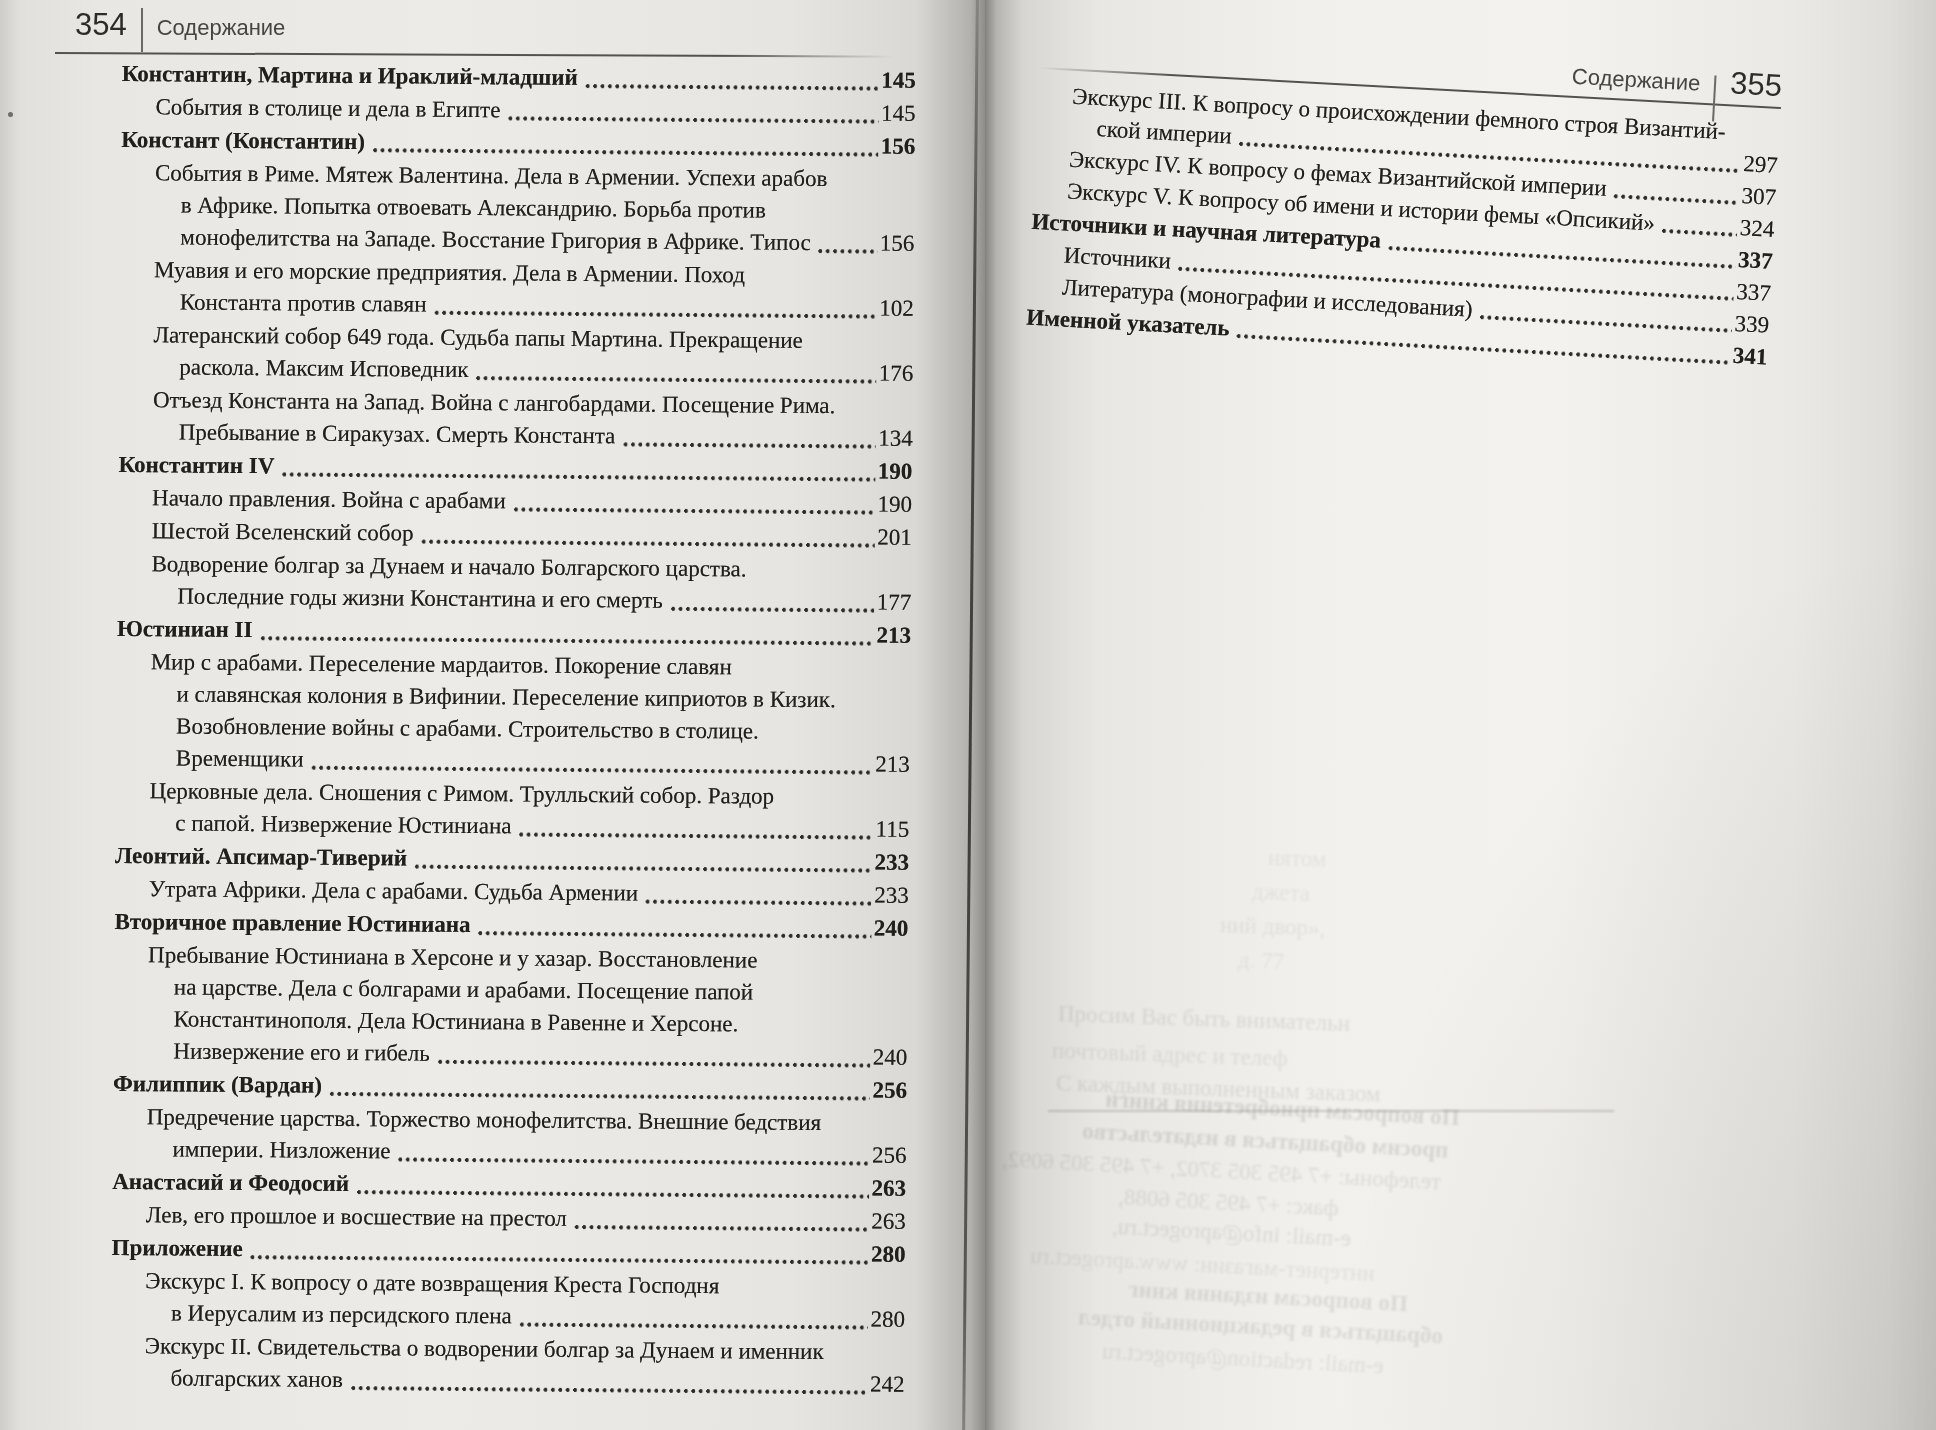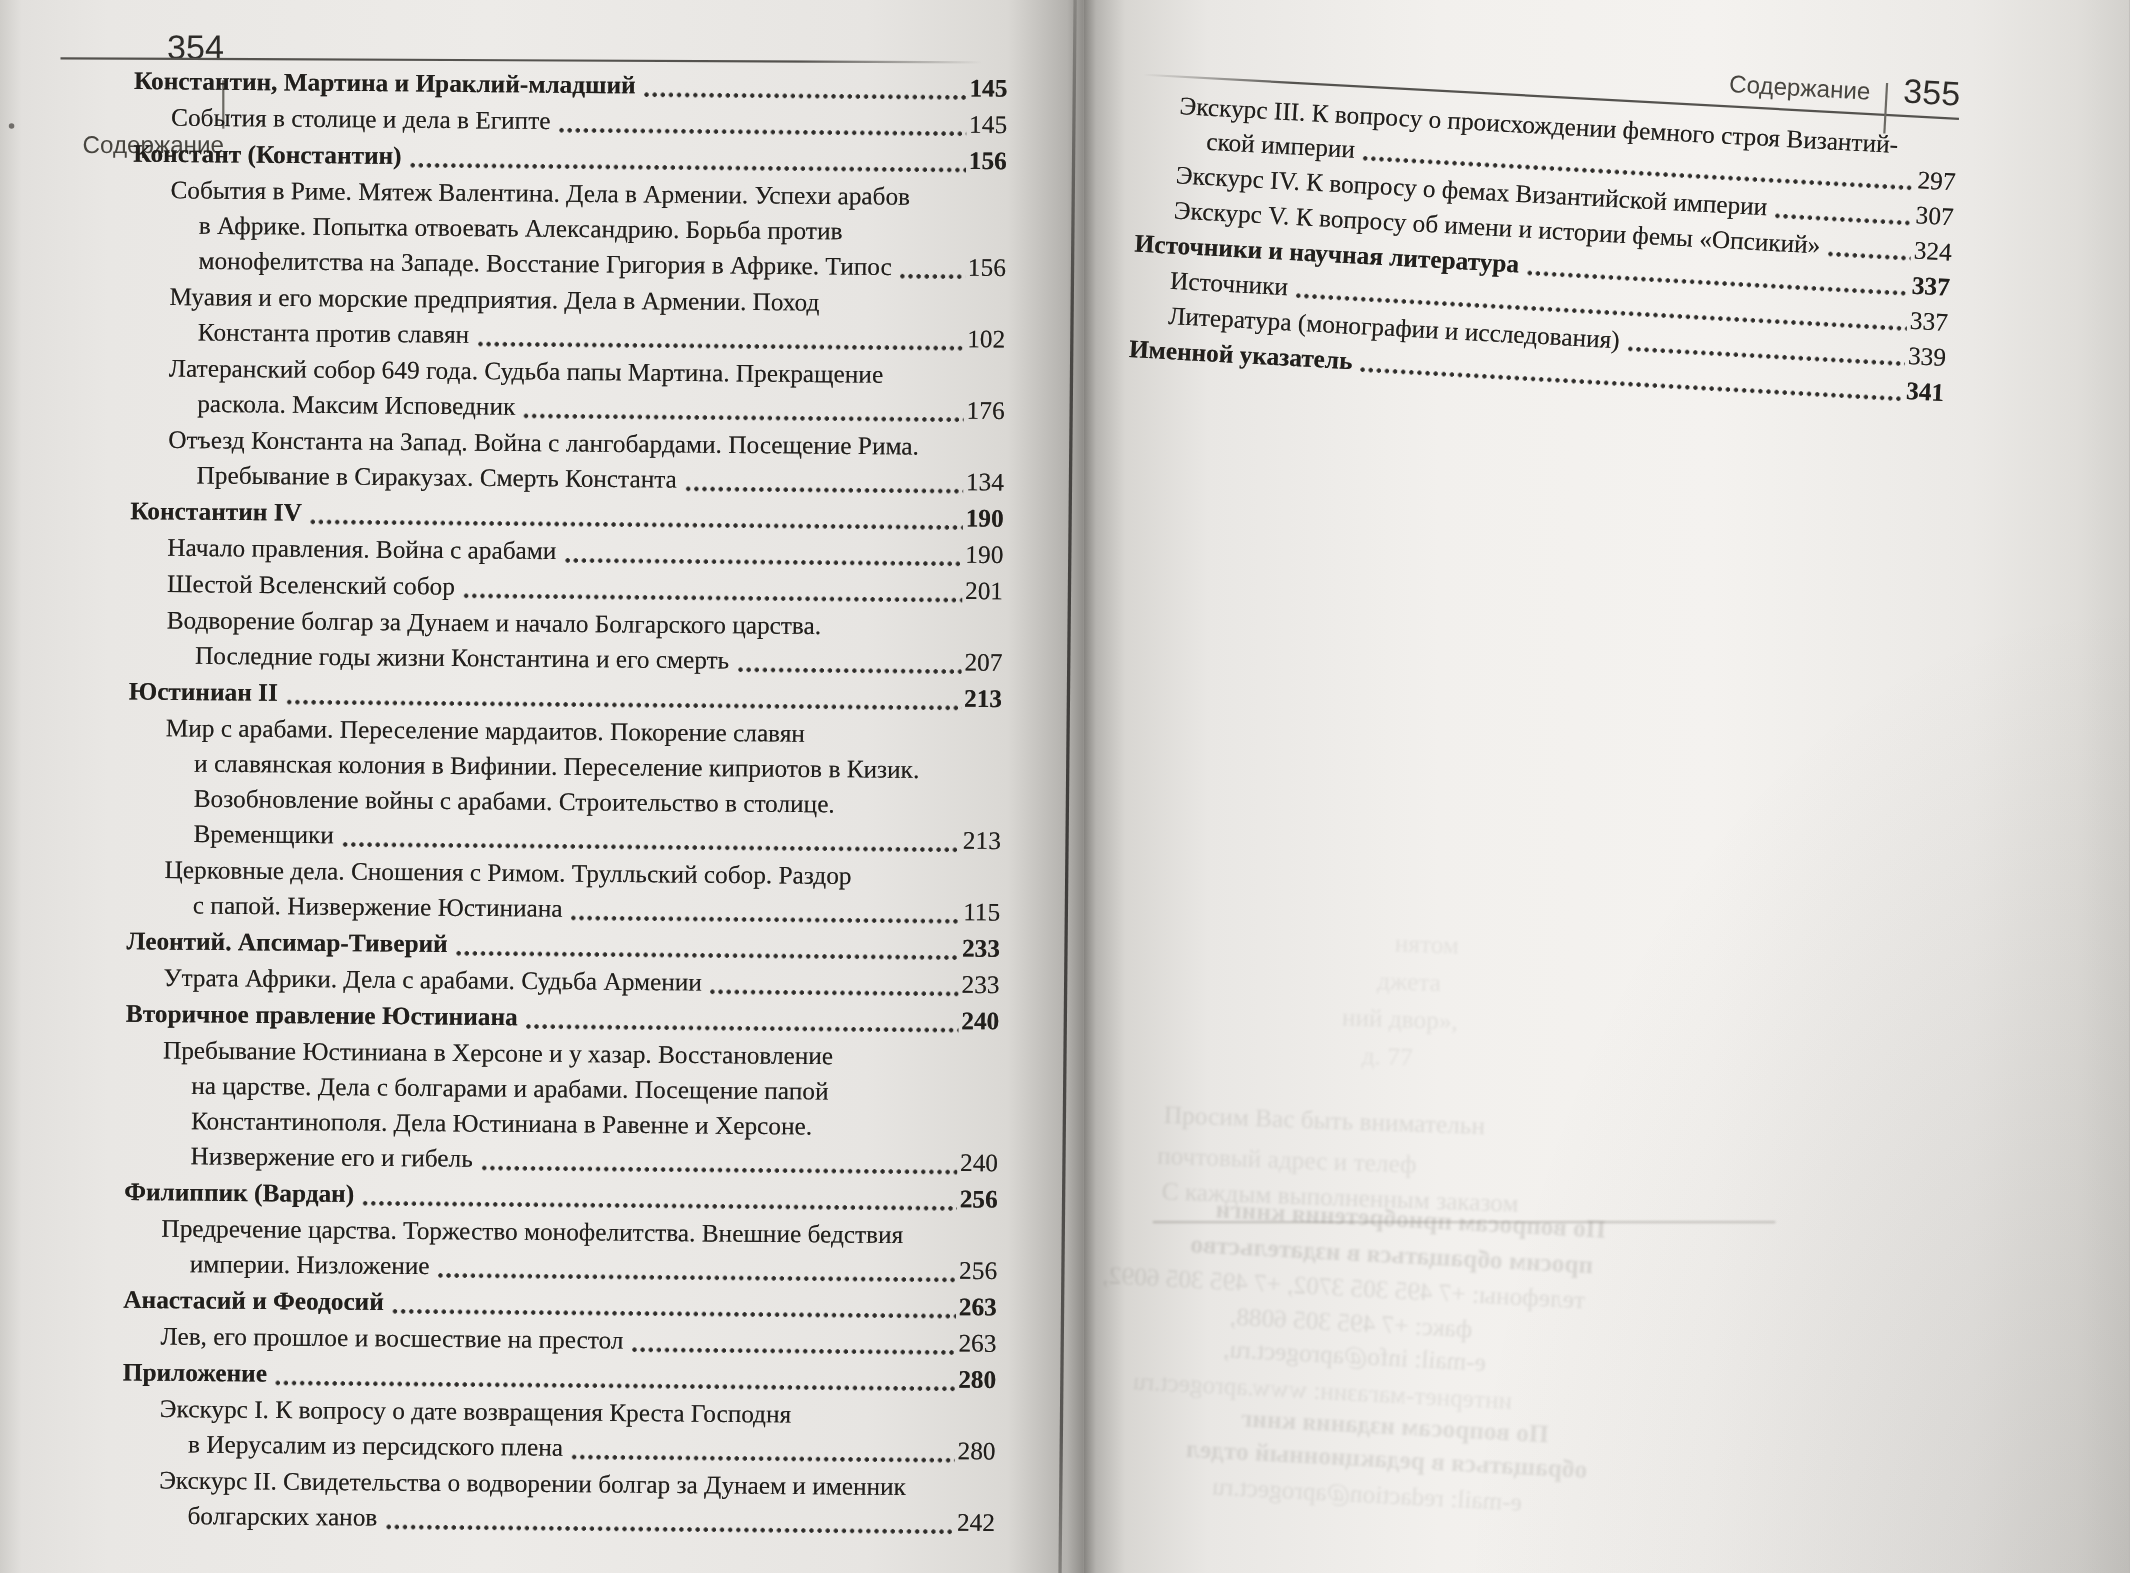--- a/index.html
+++ b/index.html
@@ -28,21 +28,21 @@
     transform:rotate(0.55deg);transform-origin:top left;
   }
   .speck{position:absolute;left:8px;top:112px;width:5px;height:5px;border-radius:50%;background:#55534f;opacity:.8;}
 
   
   .pghead{position:absolute;display:flex;align-items:flex-end;gap:14px;
     font-family:"Liberation Sans", sans-serif;color:#363430;}
   .pghead .pgnum{font-size:31px;line-height:1;color:#2e2c29;}
   .pghead .pgtitle{font-size:22px;line-height:1.15;color:#47453f;}
   .pghead .vbar{width:2px;height:44px;background:#6b6963;align-self:flex-end;margin-bottom:-12px;}
-  .head-left{left:75px;top:28px;flex-direction:column;}
+  .head-left{left:75px;top:8px;}
   .hrule-left{
     position:absolute;left:55px;top:52px;width:838px;height:2px;
     background:linear-gradient(90deg,#54524e 0%,#54524e 80%,rgba(84,82,78,0) 100%);
     transform:rotate(0.25deg);transform-origin:left center;
   }
 
   
   .toc{position:absolute;color:#211f1c;}
   .toc-left{left:122px;top:58px;width:794px;font-size:23px;line-height:32px;
     transform:rotate(0.5deg);transform-origin:top left;}
@@ -177,21 +177,21 @@
         <span class="pg">201</span>
       </div>
     </div>
     <div class="entry lvl1">
       <div class="line">
         <span class="txt">Водворение болгар за Дунаем и начало Болгарского царства.</span>
       </div>
       <div class="line cont">
         <span class="txt">Последние годы жизни Константина и его смерть</span>
         <span class="dots"></span>
-        <span class="pg">207</span>
+        <span class="pg">177</span>
       </div>
     </div>
     <div class="entry lvl0">
       <div class="line">
         <span class="txt">Юстиниан II</span>
         <span class="dots"></span>
         <span class="pg">213</span>
       </div>
     </div>
     <div class="entry lvl1">

